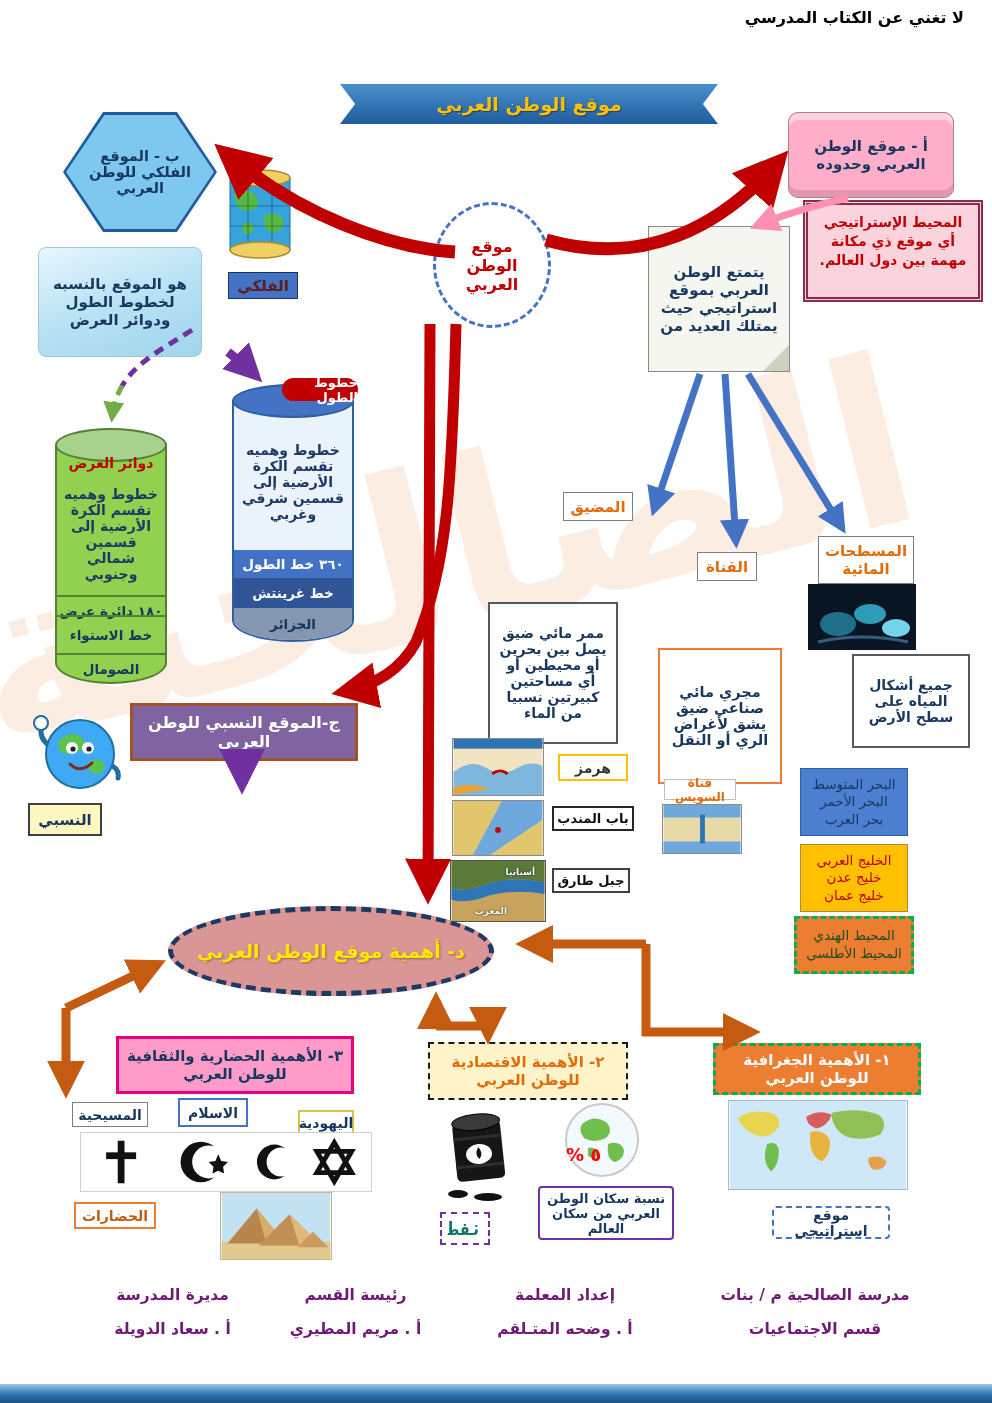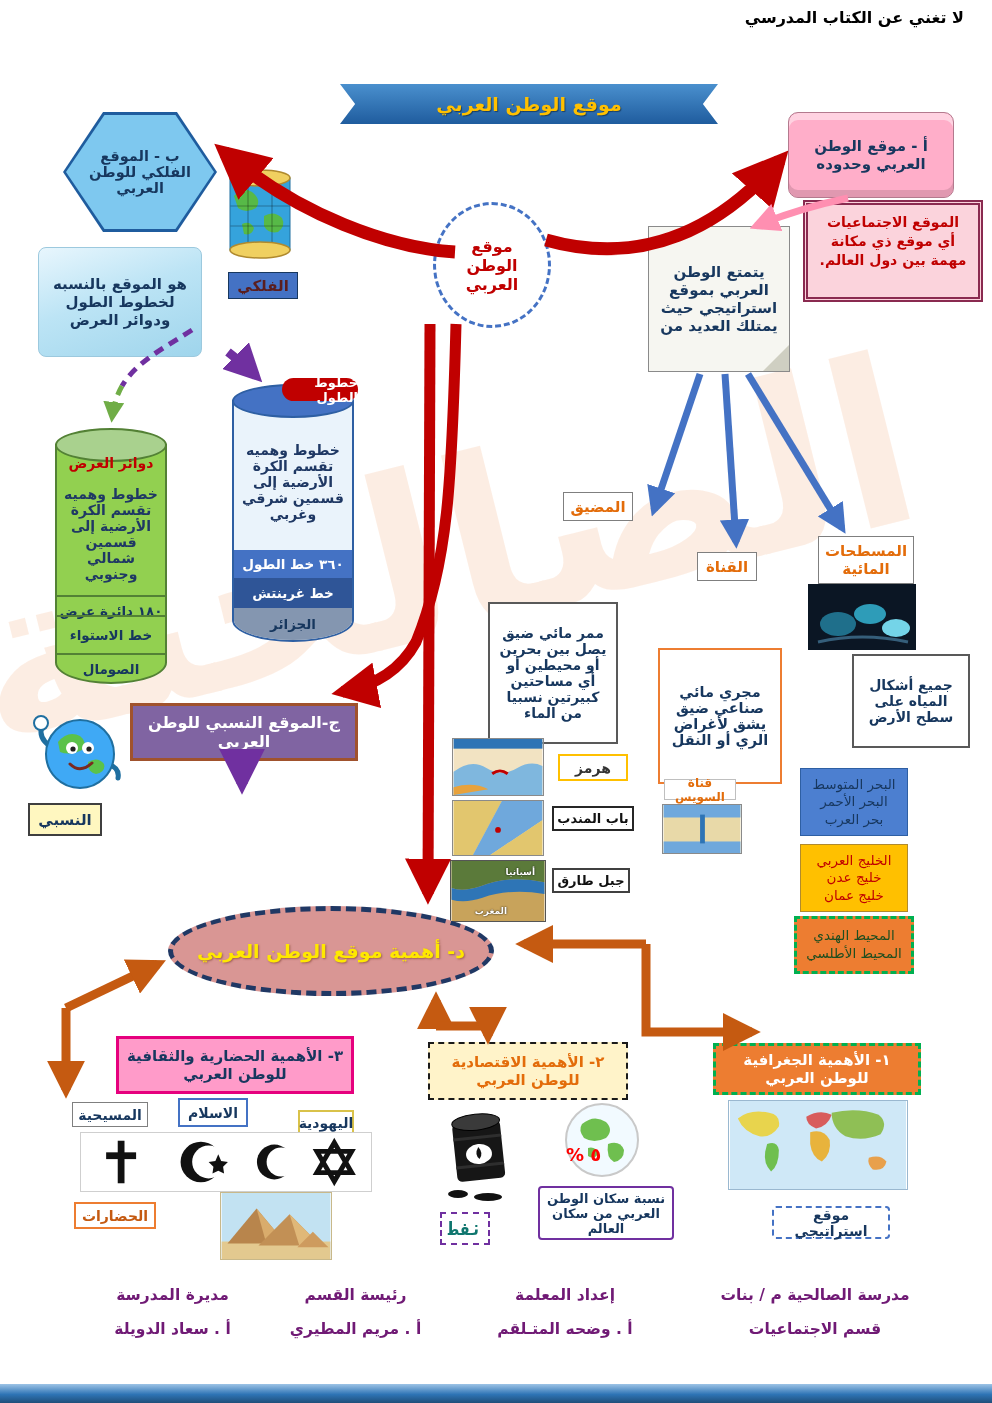--- a/index.html
+++ b/index.html
@@ -245,21 +245,21 @@
 
   <div id="falaki-tag" class="pill">الفلكي</div>
   <div id="astro-def">هو الموقع بالنسبه لخطوط الطول ودوائر العرض</div>
 
   <div id="center-circle">موقع الوطن العربي</div>
 
   <div id="scroll-node">
     <span>أ - موقع الوطن العربي وحدوده</span>
   </div>
   <div id="strategic-box">
-    <div>الموقع الاجتماعيات</div>
+    <div>المحيط الإستراتيجي</div>
     <div>أي موقع ذي مكانة مهمة بين دول العالم.</div>
   </div>
   <div id="note">
     <span>يتمتع الوطن العربي بموقع استراتيجي حيث يمتلك العديد من</span>
   </div>
 
   <div id="strait-label" class="pill">المضيق</div>
   <div id="canal-label" class="pill">القناة</div>
   <div id="water-label" class="pill">المسطحات المائية</div>
 

